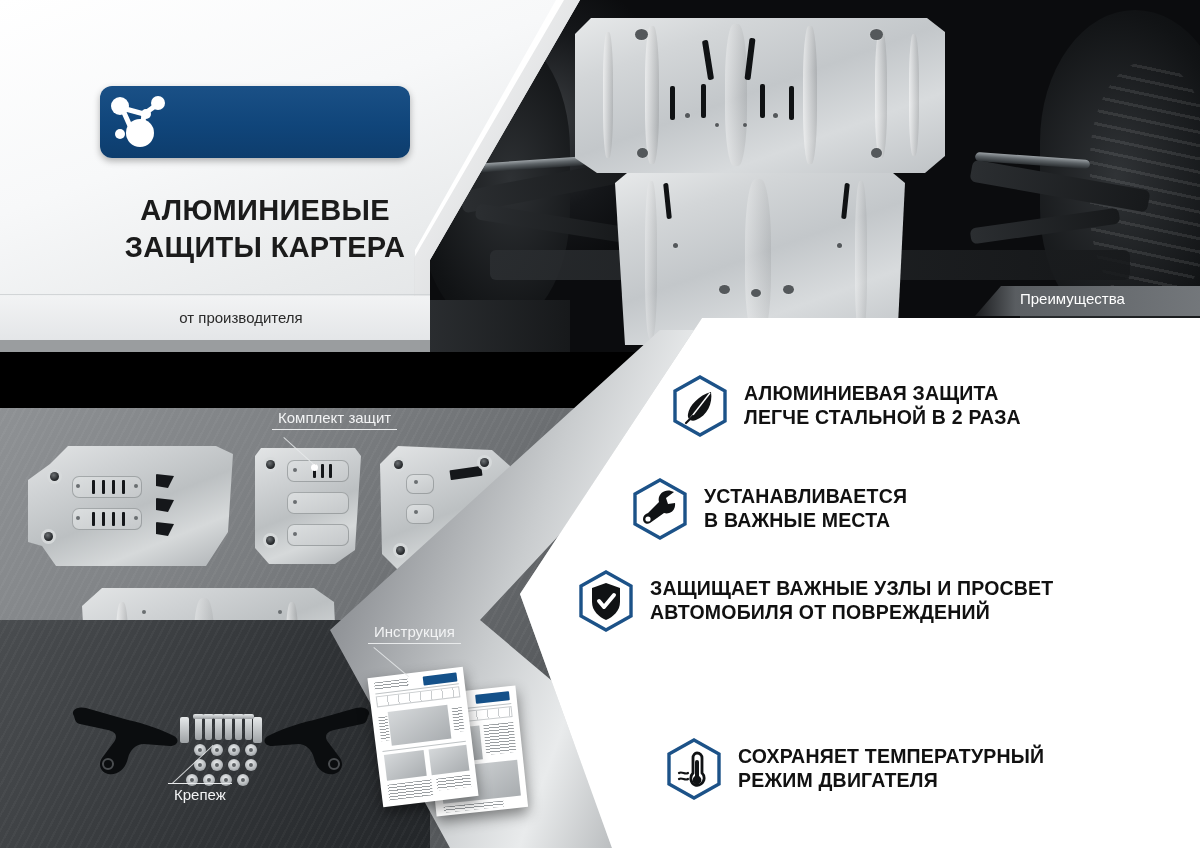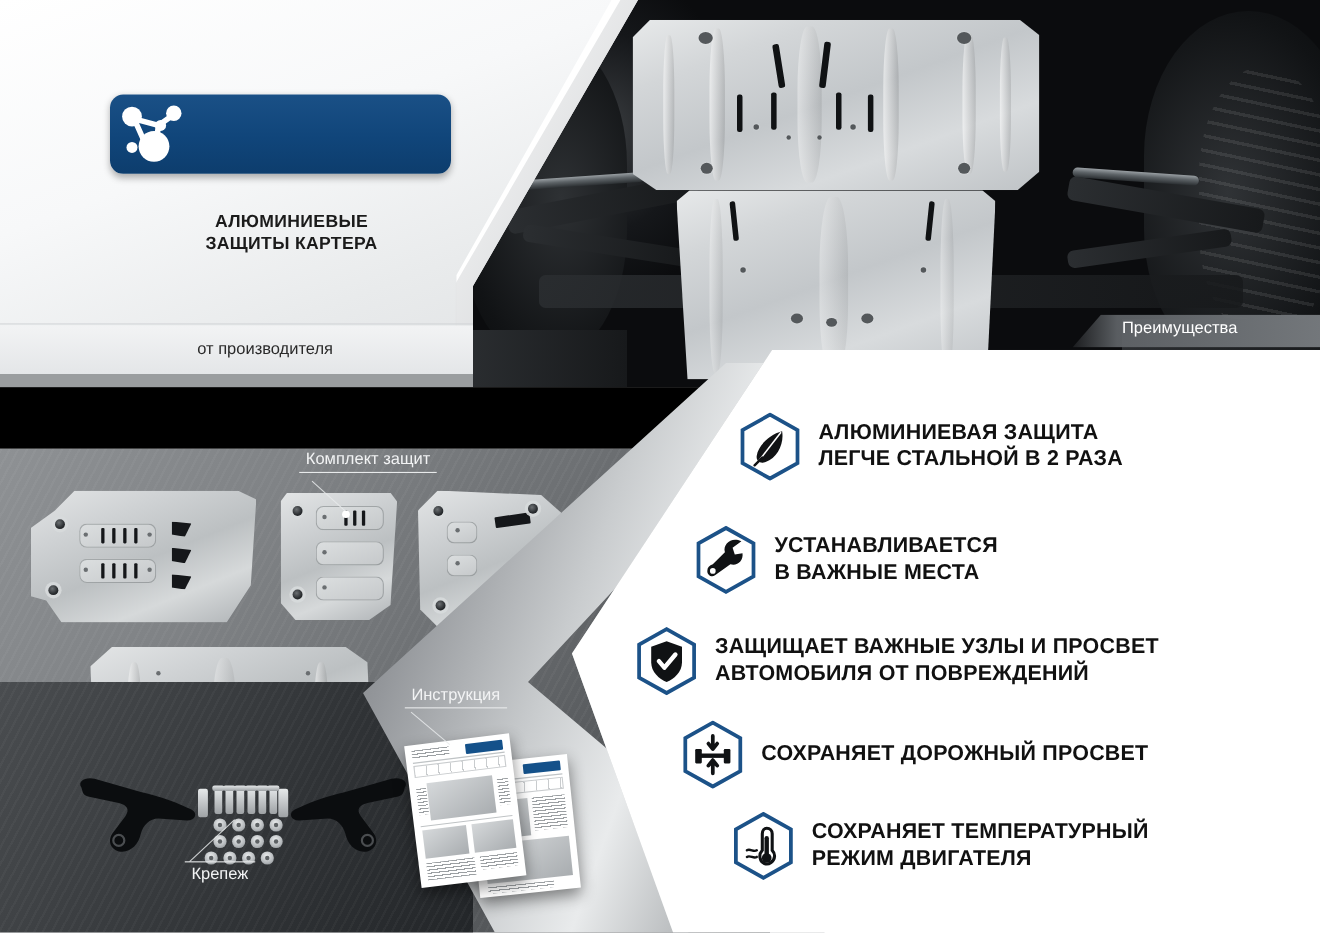--- a/index.html
+++ b/index.html
@@ -108,21 +108,21 @@
   #logo-mark{width:74px;height:72px;position:relative;flex:0 0 74px;}
   #logo-word{
     color:#fff;font-weight:bold;font-size:50px;letter-spacing:1px;line-height:1;
     font-family:"Liberation Sans",sans-serif;
     -webkit-text-stroke:0;margin-left:-4px;
   }
 
   
   #title-main{
     position:absolute;left:100px;top:192px;width:330px;text-align:center;
-    font-size:16px;font-weight:bold;line-height:1.28;color:#1b1b1b;letter-spacing:.3px;
+    font-size:29px;font-weight:bold;line-height:1.28;color:#1b1b1b;letter-spacing:.3px;
   }
   #subtitle{
     position:absolute;left:76px;top:299px;width:330px;text-align:center;
     font-size:15px;color:#2a2a2a;line-height:38px;
   }
 
   
   #ribbon-advantages{
     position:absolute;left:975px;top:286px;width:225px;height:30px;
     background:linear-gradient(90deg,rgba(120,124,128,.15),rgba(96,100,104,.92) 18%,rgba(120,124,128,.95));
@@ -484,35 +484,20 @@
         <g class="glyph">
           <path d="M28,13 L42,18 L42,32 C42,41 35,47 28,50 C21,47 14,41 14,32 L14,18 Z" fill="#101214"></path>
           <path d="M21,31 L26,37 L36,25" stroke="#fff" stroke-width="4" fill="none" stroke-linecap="round" stroke-linejoin="round"></path>
         </g>
       </svg>
     </div>
     <div class="feature-text">ЗАЩИЩАЕТ ВАЖНЫЕ УЗЛЫ И ПРОСВЕТ
 АВТОМОБИЛЯ ОТ ПОВРЕЖДЕНИЙ</div>
   </div>
 
-  <div class="feature" style="left:620px;top:655px;">
-    <div class="hex">
-      <svg width="56" height="62" viewBox="0 0 56 62">
-        <polygon points="28,2 53,16 53,46 28,60 3,46 3,16" fill="#fff" stroke="#1c5288" stroke-width="3.4"></polygon>
-        <g class="glyph" fill="#101214">
-          <rect x="12" y="26" width="6" height="13" rx="1"></rect>
-          <rect x="38" y="26" width="6" height="13" rx="1"></rect>
-          <rect x="16" y="30" width="24" height="4"></rect>
-          <path d="M28,14 L28,24 M24,21 L28,26 L32,21" stroke="#101214" stroke-width="3.4" fill="none" stroke-linecap="round" stroke-linejoin="round"></path>
-          <path d="M28,48 L28,38 M24,41 L28,36 L32,41" stroke="#101214" stroke-width="3.4" fill="none" stroke-linecap="round" stroke-linejoin="round"></path>
-        </g>
-      </svg>
-    </div>
-    <div class="feature-text">СОХРАНЯЕТ ДОРОЖНЫЙ ПРОСВЕТ</div>
-  </div>
 
   <div class="feature" style="left:666px;top:738px;">
     <div class="hex">
       <svg width="56" height="62" viewBox="0 0 56 62">
         <polygon points="28,2 53,16 53,46 28,60 3,46 3,16" fill="#fff" stroke="#1c5288" stroke-width="3.4"></polygon>
         <g class="glyph">
           <path d="M31,15 C34,15 36,17 36,20 L36,35 C39,38 39,43 35,46 C31,49 26,47 25,42 C24.4,39.6 25.2,37 27,35 L27,20 C27,17 29,15 31,15 Z" fill="none" stroke="#101214" stroke-width="2.8"></path>
           <rect x="29" y="22" width="4" height="18" rx="2" fill="#101214"></rect>
           <circle cx="31" cy="42" r="4.4" fill="#101214"></circle>
           <path d="M13,35 C16,33 19,37 22,35" stroke="#101214" stroke-width="2.2" fill="none" stroke-linecap="round"></path>

